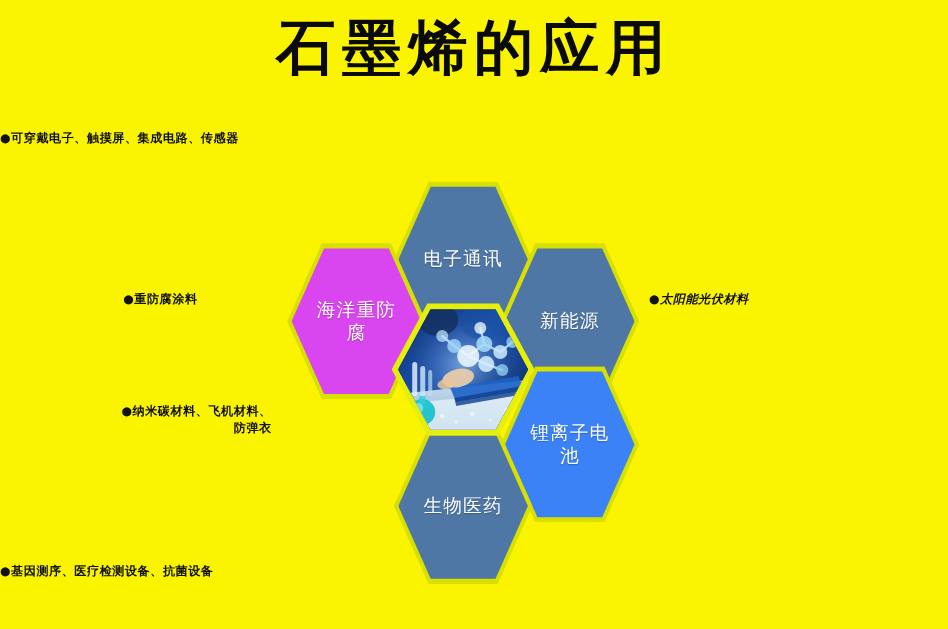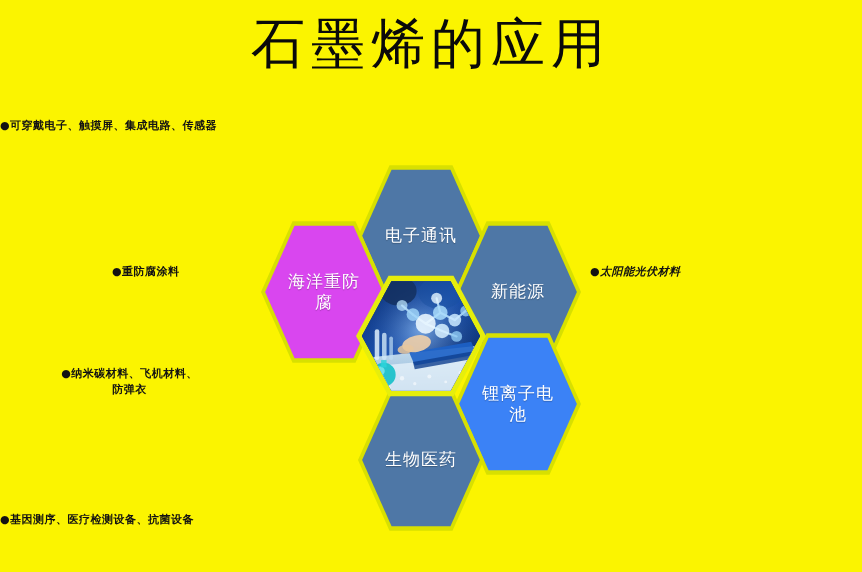--- a/index.html
+++ b/index.html
@@ -22,40 +22,40 @@
 
   
   .title {
     position: absolute;
     left: 0;
     right: 0;
     top: 14px;
     text-align: center;
     font-size: 54px;
     line-height: 1.1;
-    font-weight: 400;
+    font-weight: 700;
     letter-spacing: 6px;
     color: #0a0a0a;
     font-family: "DejaVu Serif", "Liberation Serif", serif;
     white-space: nowrap;
   }
 
   
   .callout {
     position: absolute;
     color: #121212;
     font-size: 11px;
     font-weight: 700;
     line-height: 1.45;
     letter-spacing: 0.5px;
     white-space: pre-line;
     font-family: "DejaVu Sans", "Liberation Sans", sans-serif;
   }
   .callout.right { text-align: left; }
-  .callout.left  { text-align: center; }
+  .callout.left  { text-align: right; }
 
   .callout-top    { top: 118px; }
   .callout-right1 { left: 590px; top: 264px; font-style: italic; }
   .callout-right2 { left: 590px; top: 371px; }
   .callout-left1  { left: 112px; top: 264px; }
   .callout-left2  { left: 12px;  top: 366px; width: 235px; }
   .callout-bottom { top: 512px; }
 
   
   .honeycomb {

